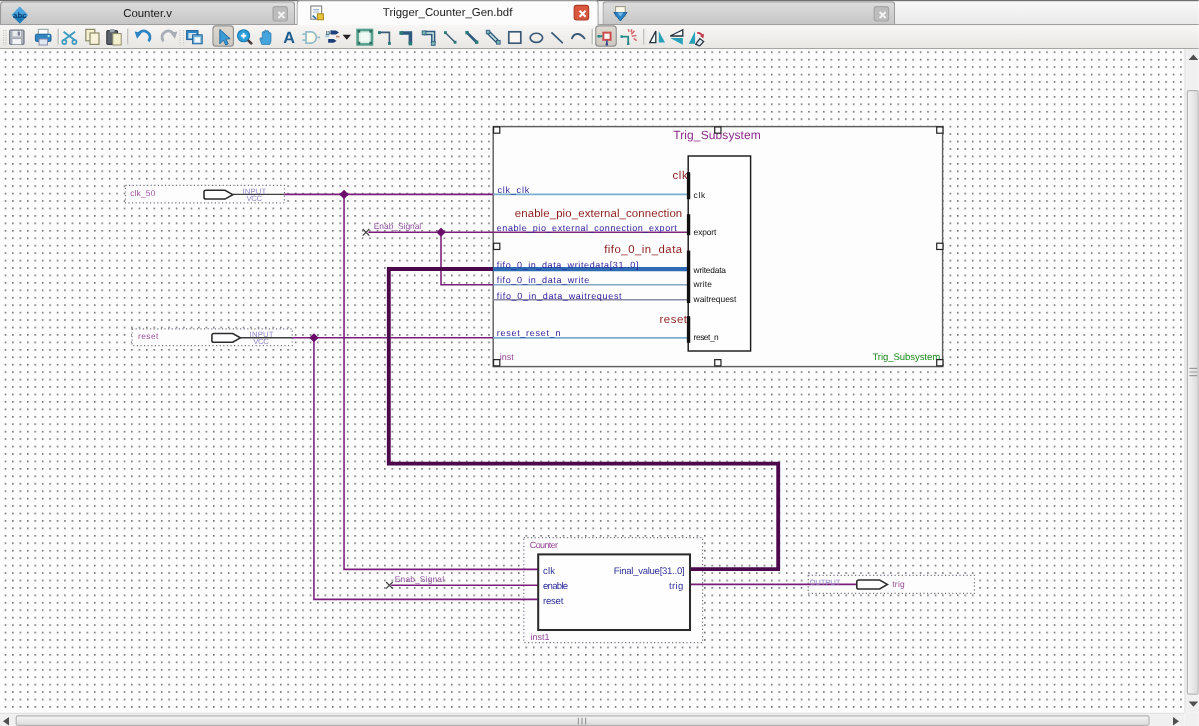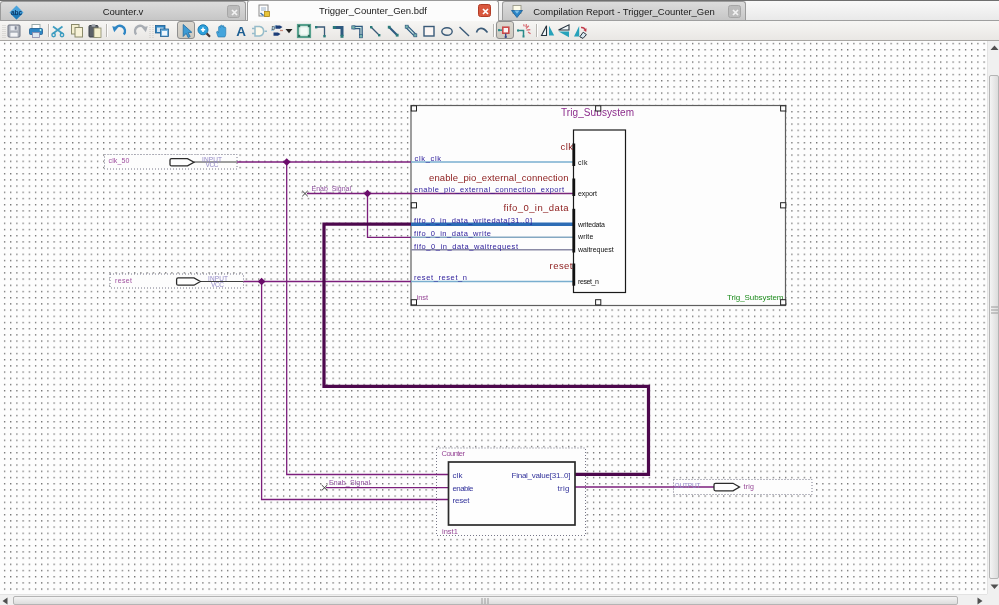--- a/index.html
+++ b/index.html
@@ -66,21 +66,20 @@
         </div>
     </div>
     <div class="tab inactive" style="left:502px;width:244px;">
       <div class="tabicon" style="left:7px;">
         <svg width="14" height="14">
             <rect x="3" y="0.5" width="8" height="8" fill="#fdfbe8" stroke="#9a9a8a" stroke-width="0.9"></rect>
             <polygon points="1.5,5.5 12.5,5.5 7,12.5" fill="#2b85c8" stroke="#145a96" stroke-width="0.8"></polygon>
             <polygon points="4.5,5.5 9.5,5.5 7,8.8" fill="#7fc0e8"></polygon>
           </svg>
       </div>
-      <div class="ttl">Compilation Report - Trigger_Counter_Gen</div>
       <div class="closebtn grey" style="left:225px;">
           <svg width="11" height="11">
             <path d="M3,3 L8,8 M8,3 L3,8" stroke="#f2f2f2" stroke-width="1.7"></path>
           </svg>
         </div>
     </div>
   </div>
   <div id="toolbar">
     <svg style="position:absolute;left:2px;top:3px" width="4" height="14">
         <path d="M1,1 v13 M3,1 v13" stroke="#c9c7c3" stroke-width="1" stroke-dasharray="1,1"></path>

